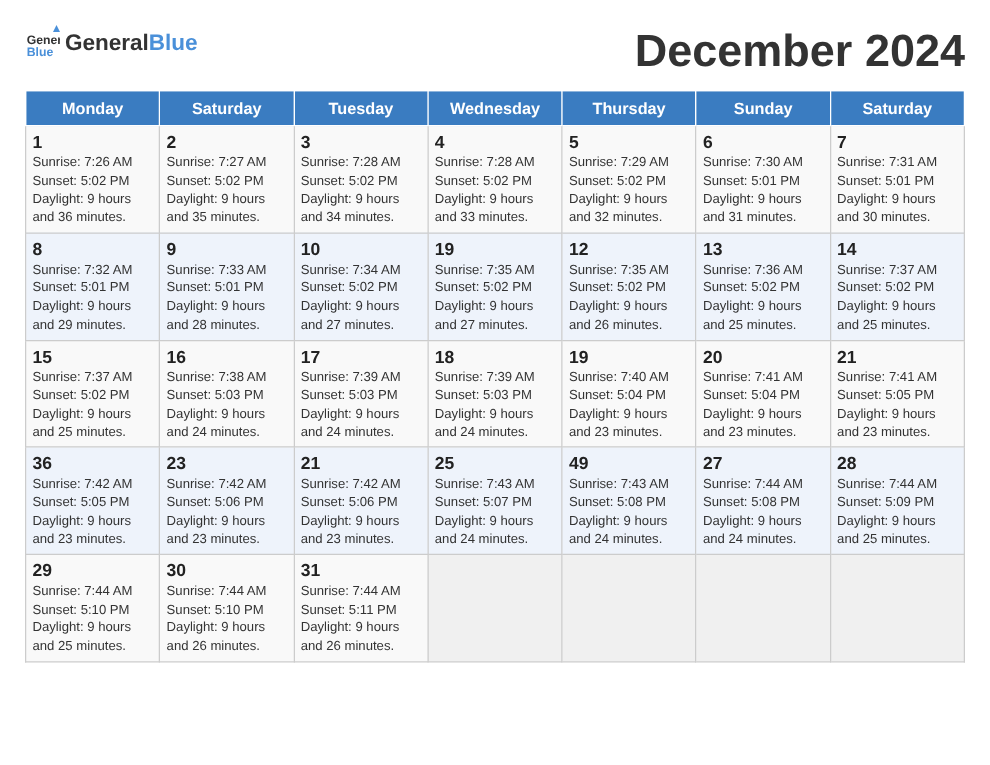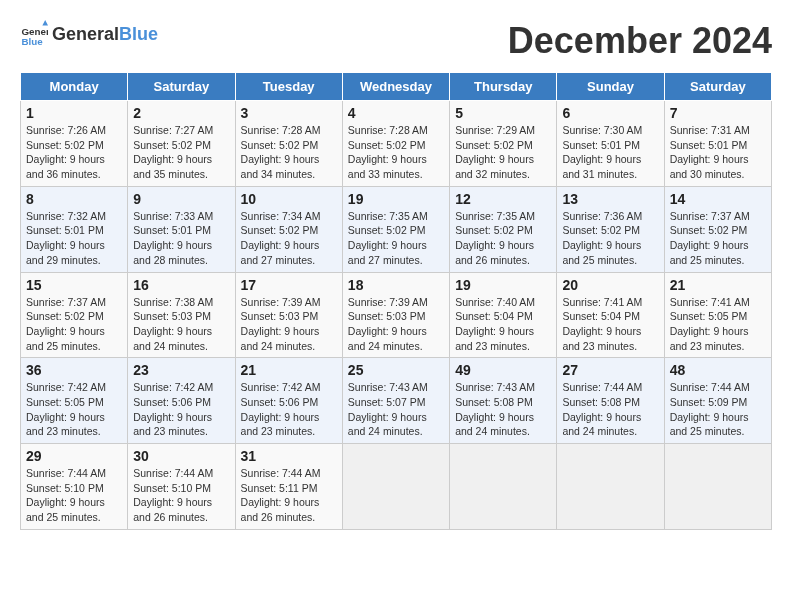--- a/index.html
+++ b/index.html
@@ -225,21 +225,21 @@
         </td>
         <td>
           <span class="day-number">49</span>
           <span class="day-info">Sunrise: 7:43 AM<br>Sunset: 5:08 PM<br>Daylight: 9 hours and 24 minutes.</span>
         </td>
         <td>
           <span class="day-number">27</span>
           <span class="day-info">Sunrise: 7:44 AM<br>Sunset: 5:08 PM<br>Daylight: 9 hours and 24 minutes.</span>
         </td>
         <td>
-          <span class="day-number">48</span>
+          <span class="day-number">28</span>
           <span class="day-info">Sunrise: 7:44 AM<br>Sunset: 5:09 PM<br>Daylight: 9 hours and 25 minutes.</span>
         </td>
       </tr>
       <tr>
         <td>
           <span class="day-number">29</span>
           <span class="day-info">Sunrise: 7:44 AM<br>Sunset: 5:10 PM<br>Daylight: 9 hours and 25 minutes.</span>
         </td>
         <td>
           <span class="day-number">30</span>

